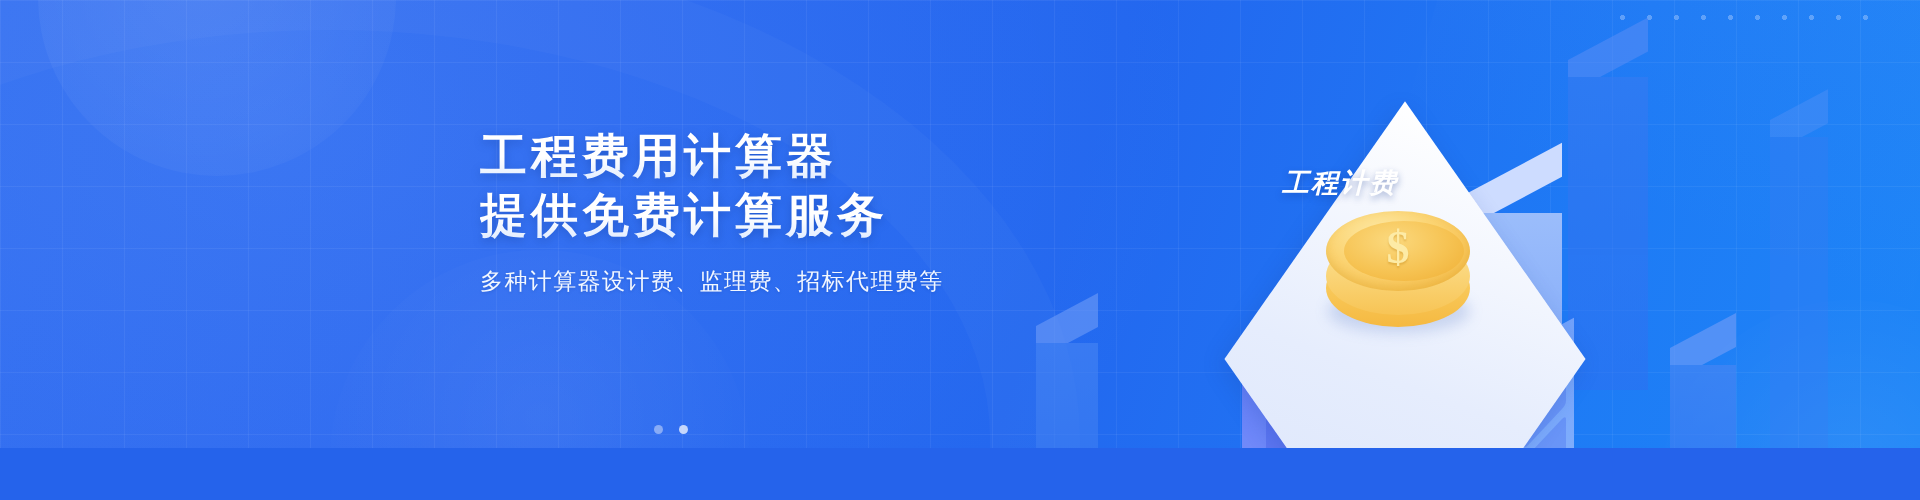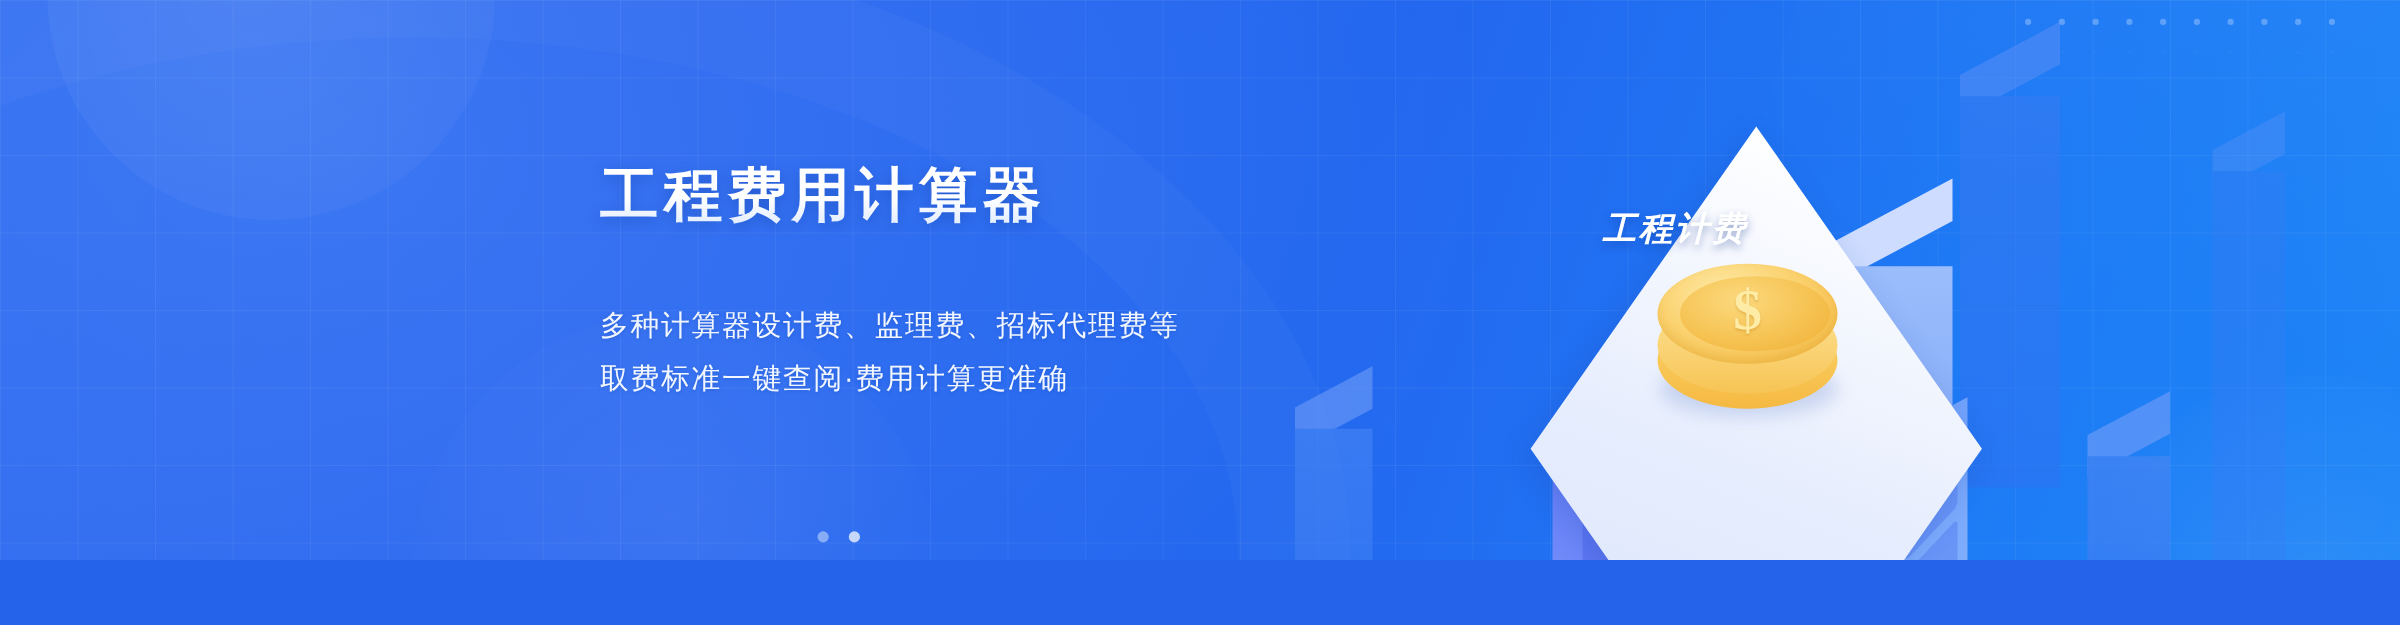--- a/index.html
+++ b/index.html
@@ -62,21 +62,21 @@
   }
   .title-line{
     font-size:47px; font-weight:700; line-height:1.26; color:#ffffff;
     letter-spacing:4px;
     background:linear-gradient(180deg,#ffffff 0%,#ffffff 52%,#dce9ff 100%);
     -webkit-background-clip:text; background-clip:text;
     -webkit-text-fill-color:transparent;
     filter:drop-shadow(0 3px 5px rgba(10,45,130,.30));
     white-space:nowrap;
   }
-  .subtitle-wrap{ margin-top:55px; }
+  .subtitle-wrap{ margin-top:17px; }
   .subtitle-line{
     font-size:23px; color:#f2f7ff; line-height:1.82; letter-spacing:1.4px;
     white-space:nowrap; font-weight:400;
     text-shadow:0 1px 3px rgba(12,48,130,.22);
   }
 
   
   .illustration{ position:absolute; left:1070px; top:0; width:850px; height:500px; z-index:5; }
 
   .ill-label{
@@ -178,23 +178,23 @@
   <div class="arc-sweep"></div>
   <div class="circle-big"></div>
   <div class="circle-mid"></div>
   <div class="circle-right"></div>
   <div class="wedge-tr"></div>
   <div class="grid-overlay"></div>
   <div class="dot-grid"></div>
 
   <div class="content">
     <div class="title-line">工程费用计算器</div>
+    <div class="title-line">提供免费计算服务</div>
     <div class="subtitle-wrap">
       <div class="subtitle-line">多种计算器设计费、监理费、招标代理费等</div>
-      <div class="subtitle-line">取费标准一键查阅·费用计算更准确</div>
     </div>
   </div>
 
   <div class="illustration">
 
     <div class="iso-bar tower-e">
       <div class="top"></div>
         <div class="body"></div>
     </div>
     <div class="iso-bar tower-a">

